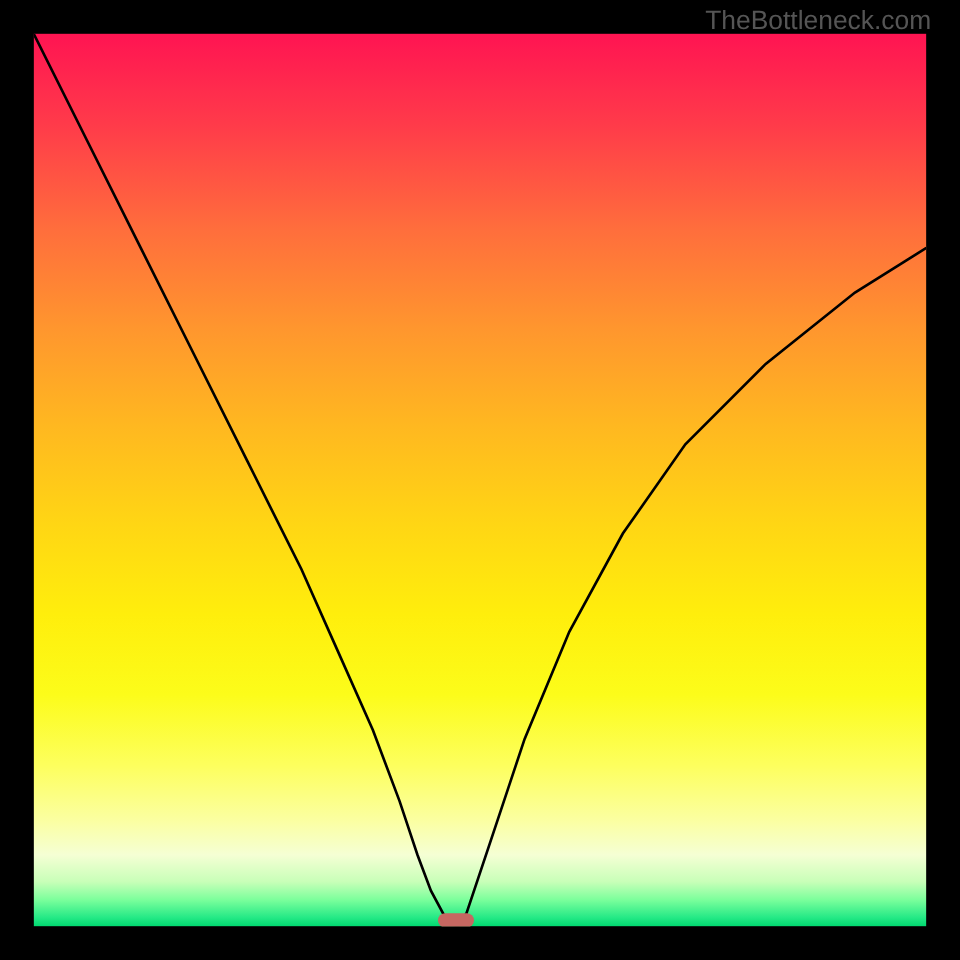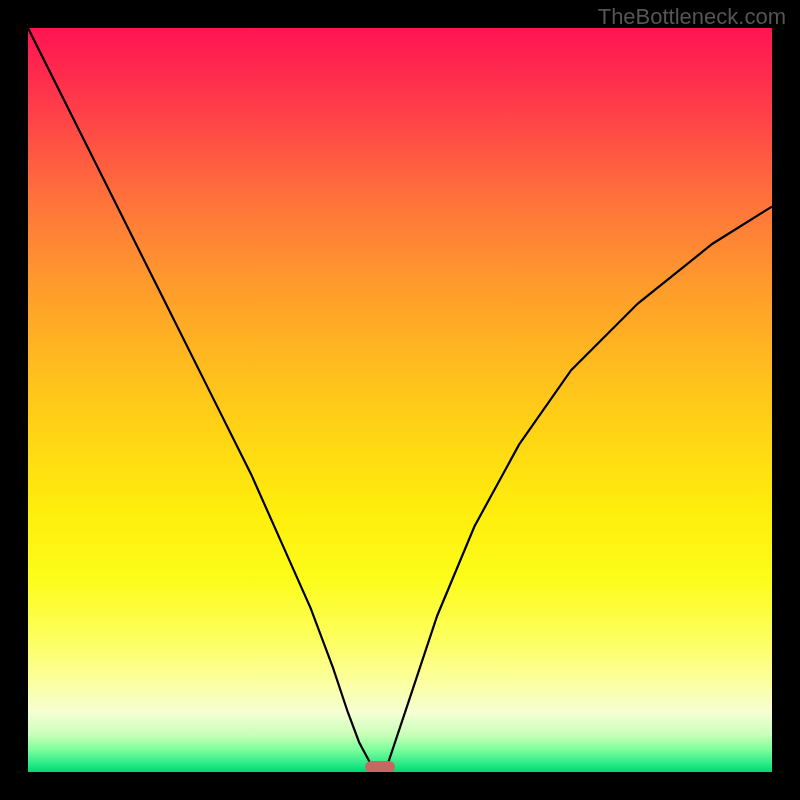--- a/index.html
+++ b/index.html
@@ -12,21 +12,21 @@
   }
   .frame {
     width: 800px;
     height: 800px;
     background: #000;
     position: relative;
   }
   .watermark {
     position: absolute;
     top: 4px;
-    right: 14px;
+    right: 24px;
     color: #555;
     font-size: 22px;
     font-weight: 500;
     z-index: 10;
   }
   .plot-area {
     position: absolute;
     left: 28px;
     top: 28px;
     width: 744px;

